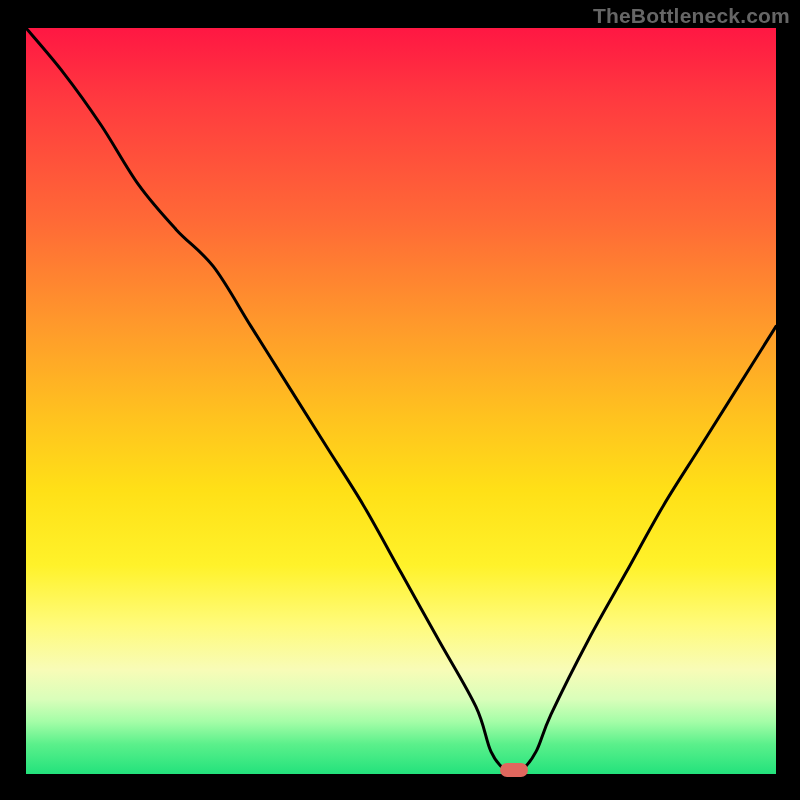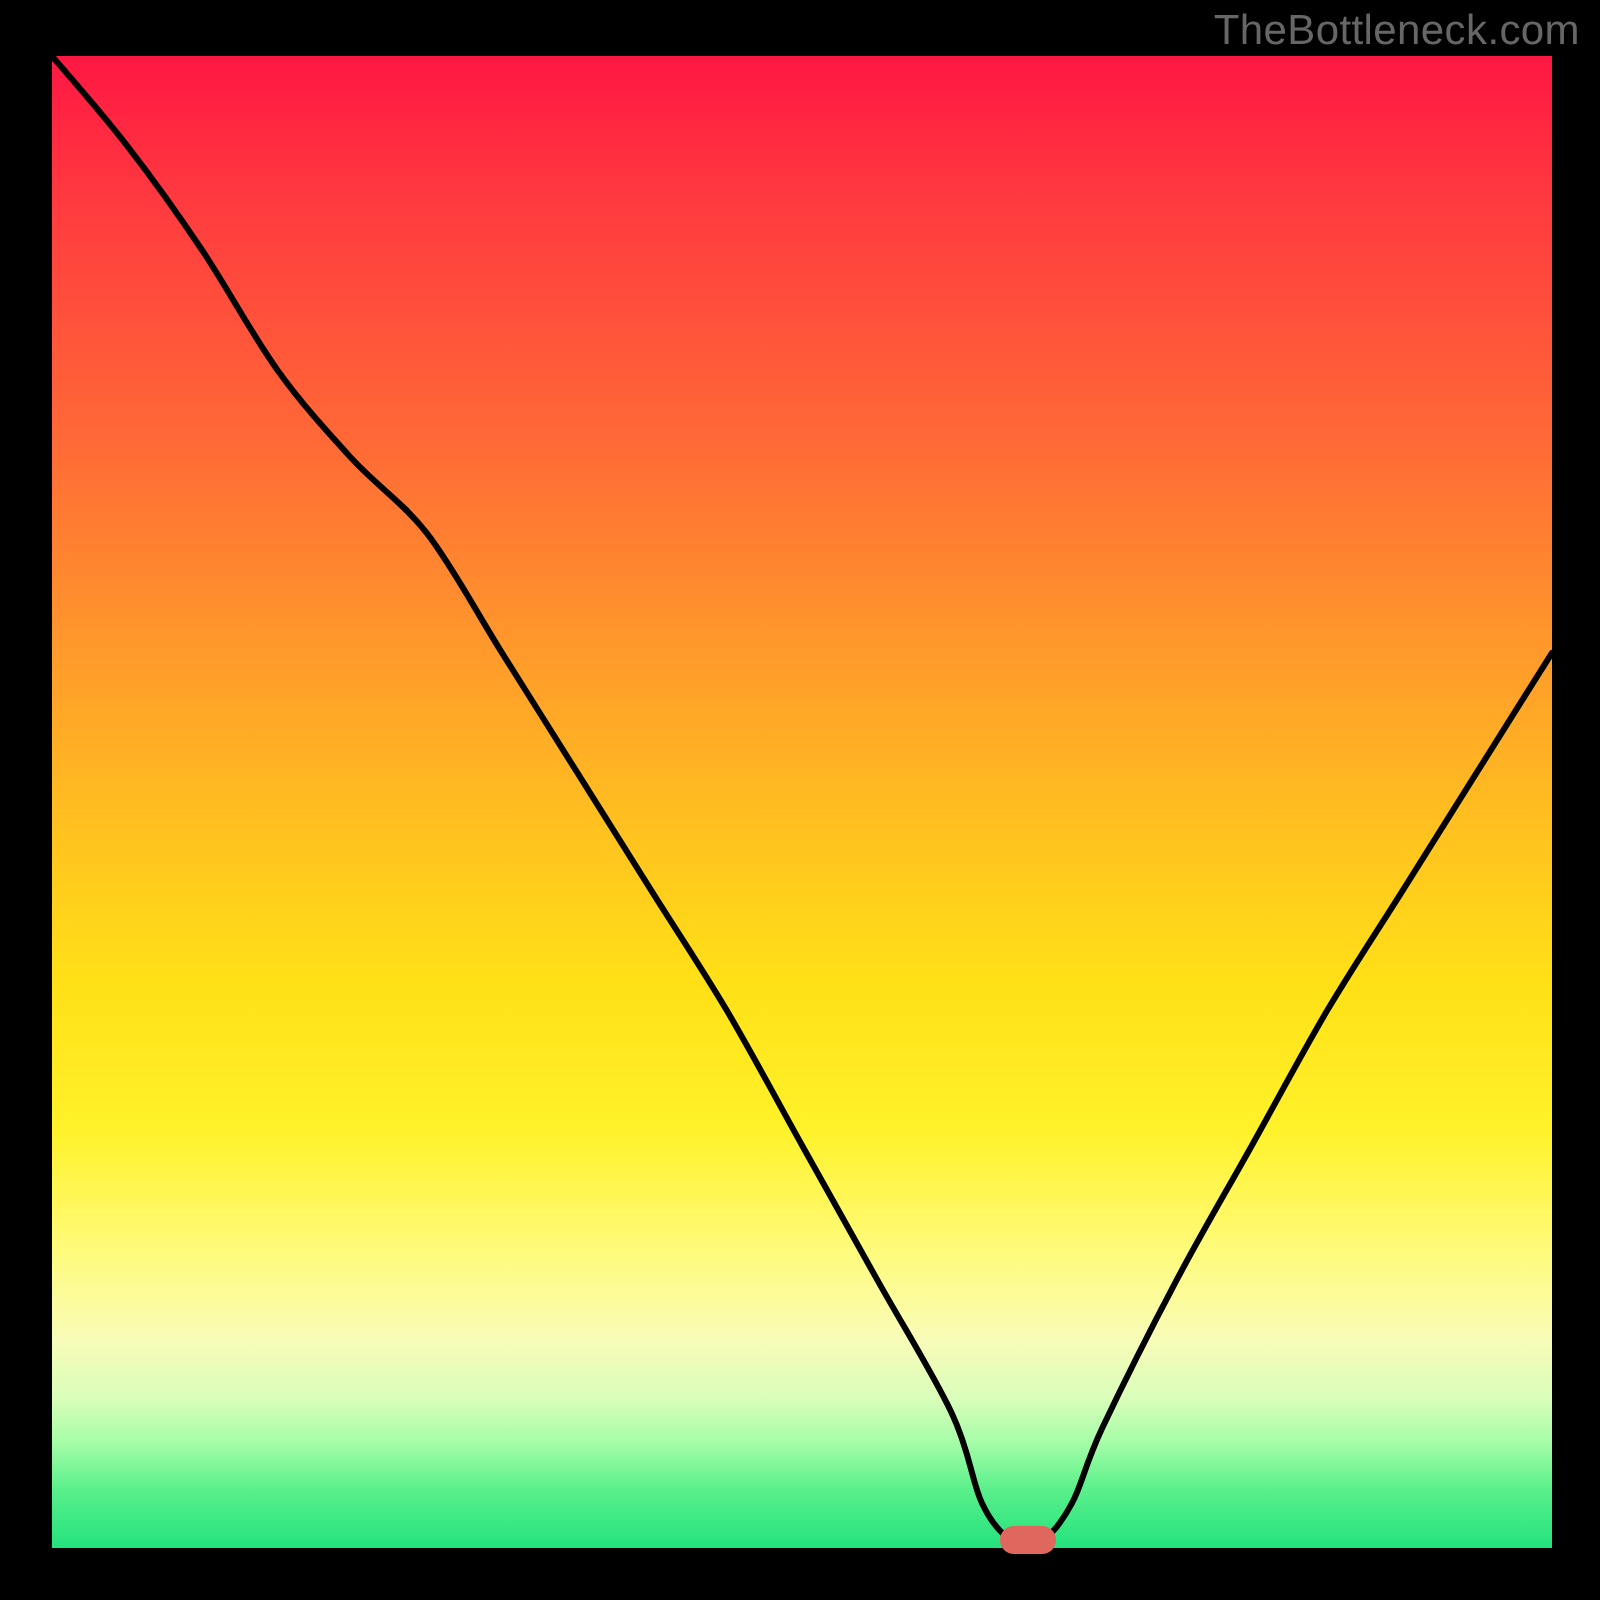--- a/index.html
+++ b/index.html
@@ -16,21 +16,21 @@
     width: 800px;
     height: 800px;
     background: #000;
   }
   .watermark {
     position: absolute;
     top: 4px;
     right: 10px;
     color: #666;
     font-size: 21px;
-    font-weight: 400;
+    font-weight: 700;
     letter-spacing: 0.2px;
     z-index: 10;
   }
   .plot-bg {
     position: absolute;
     left: 26px;
     top: 28px;
     width: 750px;
     height: 746px;
     

